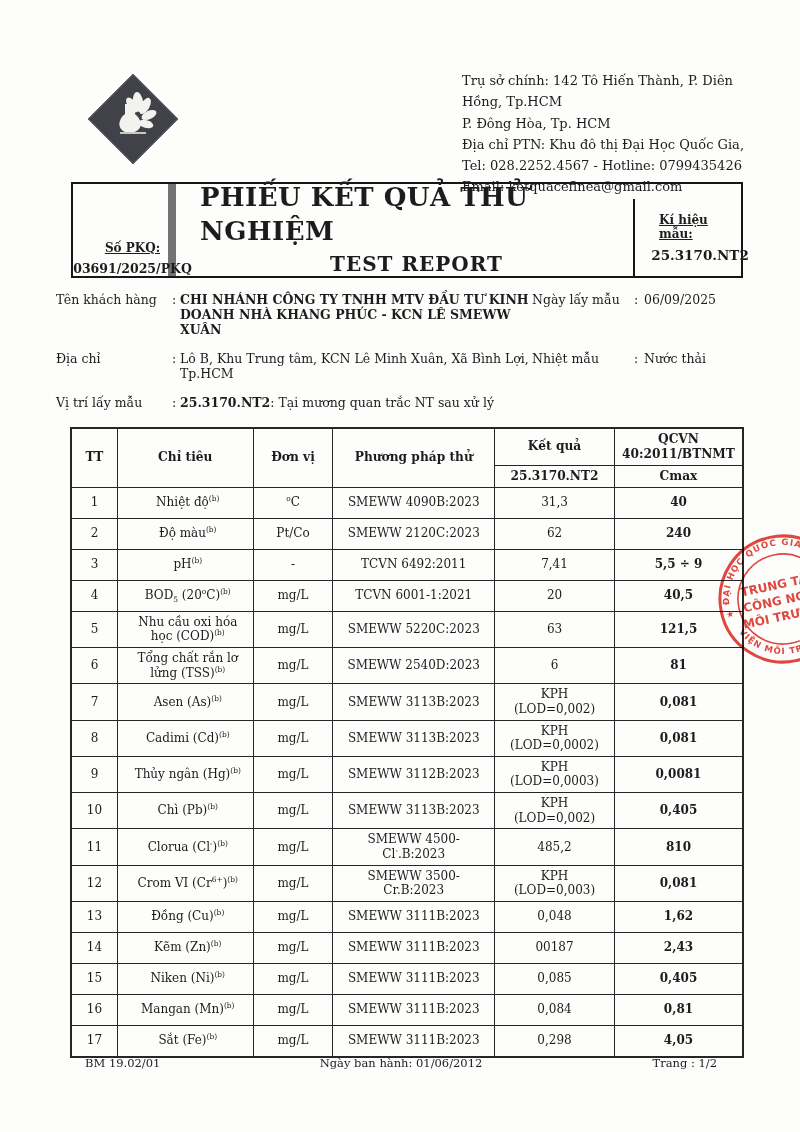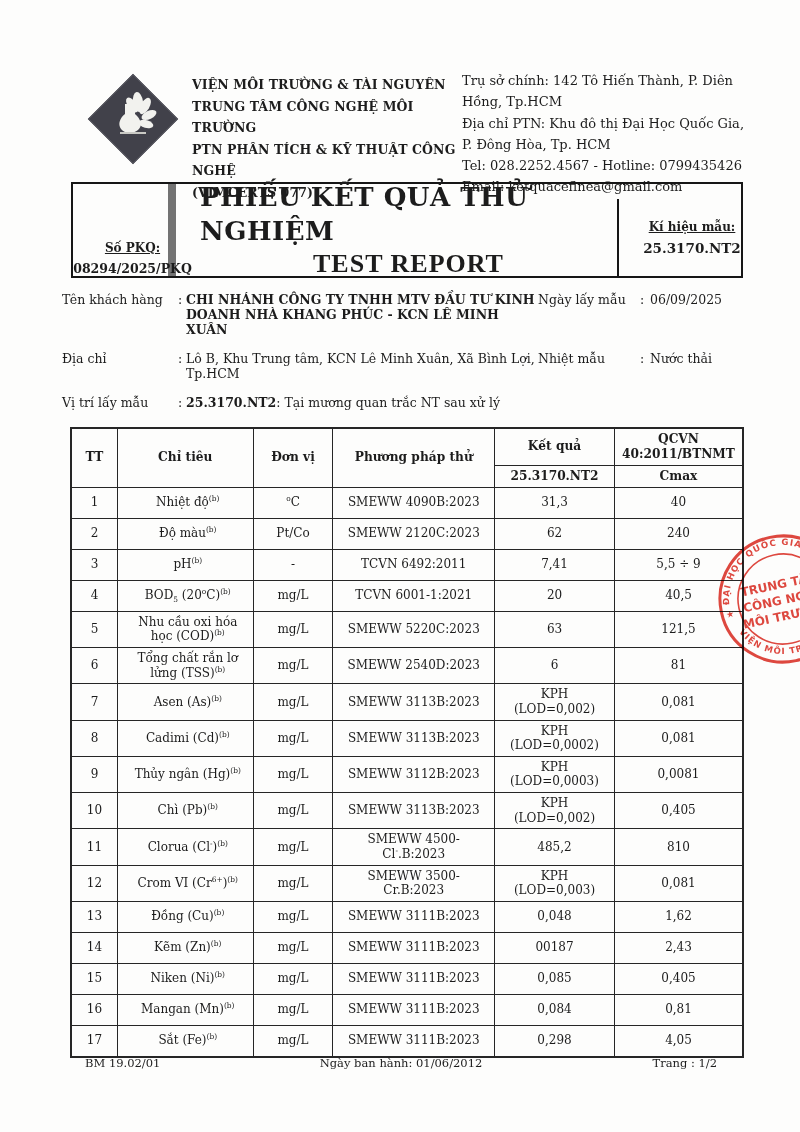--- a/index.html
+++ b/index.html
@@ -24,49 +24,49 @@
   .contact-line { font-size:13px; line-height:21.3px; }
 
   
   .title-block {
     position:absolute; left:71px; top:182px; width:672px; height:96px;
     border:2px solid #161616; display:flex;
   }
   .tb-cell { display:flex; flex-direction:column; align-items:center; justify-content:center;padding-left:24px; }
   .tb-left  { width:103px; border-right:8px solid #737373;justify-content:flex-end; }
   .tb-mid   { flex:1; }
-  .tb-right { width:124px; border-left:2px solid #161616;margin-top:15px; }
+  .tb-right { width:108px; border-left:2px solid #161616;margin-top:15px; }
   .tb-label { font-size:12px; font-weight:bold; text-decoration:underline; margin-bottom:6px; }
   .tb-value { font-size:12.5px; font-weight:bold; }
   .tb-title-vi { font-size:26px; font-weight:bold; letter-spacing:.5px; line-height:34px; }
-  .tb-title-en { font-size:26px; font-weight:bold; letter-spacing:1px; line-height:32px;font-family:Liberation Serif, serif; }
-
-  
-  .info { position:absolute; left:62px; top:292px; width:690px; font-size:12.5px; }
+  .tb-title-en { font-size:20px; font-weight:bold; letter-spacing:1px; line-height:32px; }
+
+  
+  .info { position:absolute; left:56px; top:292px; width:690px; font-size:12.5px; }
   .info-row { display:grid; grid-template-columns:112px 12px 352px 96px 16px 1fr; margin-bottom:14px; }
   .info-label { }
   .info-colon { text-align:center; }
   .info-value { }
   .bold { font-weight:bold; }
   .info-row-3 { display:grid; grid-template-columns:112px 12px 1fr; }
 
   
   table.results {
     position:absolute; left:71px; top:428px; width:672px;
     border-collapse:collapse; font-size:12px;
   }
   .results th, .results td {
     border:1px solid #262626; text-align:center; vertical-align:middle;
     padding:3px 4px; line-height:1.22;
   }
   .results thead th { font-weight:bold; font-size:12.2px; }
   .results { box-shadow:0 0 0 1px #262626; }
   .results tbody td { height:31px; }
   .c-param { text-align:left; padding-left:9px !important;margin-top:40px; }
-  .c-cmax { font-weight:normal; }
+  .c-cmax { font-weight:bold; }
   .res-lines { line-height:1.15; font-size:12px; }
   sup { font-size:.62em; vertical-align:super; line-height:0; }
   sub { font-size:.62em; vertical-align:sub; line-height:0; }
   col.w-tt{width:46px} col.w-param{width:136px} col.w-unit{width:80px}
   col.w-method{width:162px} col.w-result{width:120px} col.w-qcvn{width:128px}
   .hdr-sub { height:22px; }
 
   
   .stamp {
     position:absolute; left:698px; top:514px; width:170px; height:170px;
@@ -96,55 +96,49 @@
         <ellipse cx="63" cy="43" rx="4.2" ry="8" transform="rotate(65 63 43)"></ellipse>
         <ellipse cx="60" cy="52" rx="4" ry="7.5" transform="rotate(105 60 52)"></ellipse>
         <ellipse cx="46" cy="33" rx="4.2" ry="8.5" transform="rotate(-35 46 33)"></ellipse>
       </g>
       <path d="M44 32 h5 v10 c6 5 8 12 3 16 c-5 4 -13 4 -17 -1 c-3.5 -5 -1 -11 4 -15 v-10 z" fill="#f2f2ee"></path>
       <rect x="42.5" y="30.5" width="8" height="3" fill="#f2f2ee"></rect>
       <rect x="34" y="60" width="26" height="2" fill="#c9c9c4"></rect>
     </svg>
   </div>
 
-  <div class="org-block">
-    <div class="org-line">VIỆN MÔI TRƯỜNG &amp; TÀI NGUYÊN</div>
-    <div class="org-line">TRUNG TÂM CÔNG NGHỆ MÔI TRƯỜNG</div>
-    <div class="org-line">PTN PHÂN TÍCH &amp; KỸ THUẬT CÔNG NGHỆ</div>
-    <div class="org-line">(VIMCERTS 077)</div>
-  </div>
 
   <div class="contact-block">
     <div class="contact-line">Trụ sở chính: 142 Tô Hiến Thành, P. Diên Hồng, Tp.HCM</div>
+    <div class="contact-line">P. Đông Hòa, Tp. HCM</div>
     <div class="contact-line">Địa chỉ PTN: Khu đô thị Đại Học Quốc Gia,</div>
-    <div class="contact-line">P. Đông Hòa, Tp. HCM</div>
     <div class="contact-line">Tel: 028.2252.4567 - Hotline: 0799435426</div>
     <div class="contact-line">Email: ketquacefinea@gmail.com</div>
   </div>
 
   <div class="title-block">
     <div class="tb-cell tb-left">
       <div class="tb-label">Số PKQ:</div>
-      <div class="tb-value">08294/2025/PKQ</div>
+      <div class="tb-value">03691/2025/PKQ</div>
     </div>
     <div class="tb-cell tb-mid">
       <div class="tb-title-vi">PHIẾU KẾT QUẢ THỬ NGHIỆM</div>
       <div class="tb-title-en">TEST REPORT</div>
     </div>
     <div class="tb-cell tb-right">
       <div class="tb-label">Kí hiệu mẫu:</div>
       <div class="tb-value" style="font-size:13.5px">25.3170.NT2</div>
     </div>
   </div>
 
   <div class="info">
     <div class="info-row">
       <div class="info-label">Tên khách hàng</div>
       <div class="info-colon">:</div>
-      <div class="info-value bold">CHI NHÁNH CÔNG TY TNHH MTV ĐẦU TƯ KINH DOANH NHÀ KHANG PHÚC - KCN LÊ MINH XUÂN</div>
+      <div class="info-value bold">CHI NHÁNH CÔNG TY TNHH MTV ĐẦU TƯ KINH DOANH NHÀ KHANG PHÚC - KCN LÊ SMEWW XUÂN</div>
       <div class="info-label">Ngày lấy mẫu</div>
       <div class="info-colon">:</div>
       <div class="info-value">06/09/2025</div>
     </div>
     <div class="info-row">
       <div class="info-label">Địa chỉ</div>
       <div class="info-colon">:</div>
       <div class="info-value">Lô B, Khu Trung tâm, KCN Lê Minh Xuân, Xã Bình Lợi, Tp.HCM</div>
       <div class="info-label">Nhiệt mẫu</div>
       <div class="info-colon">:</div>

